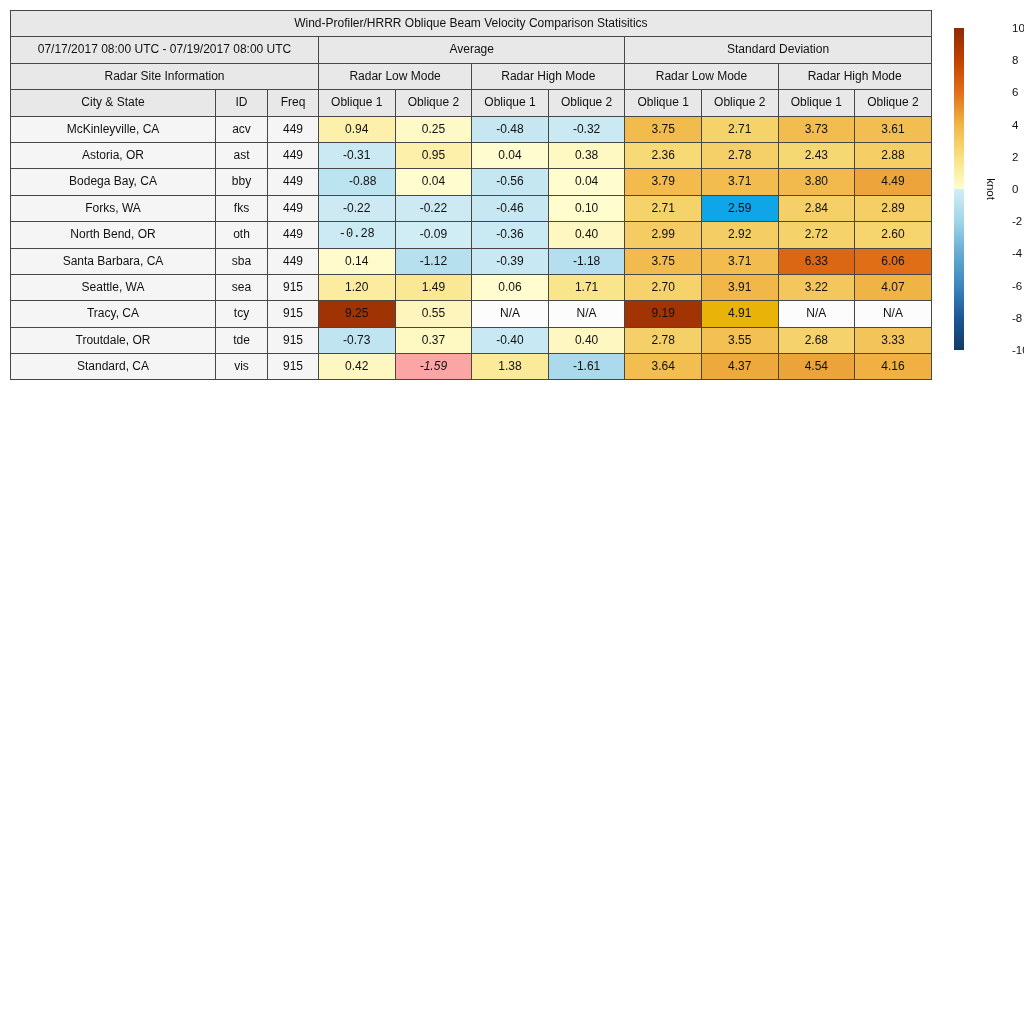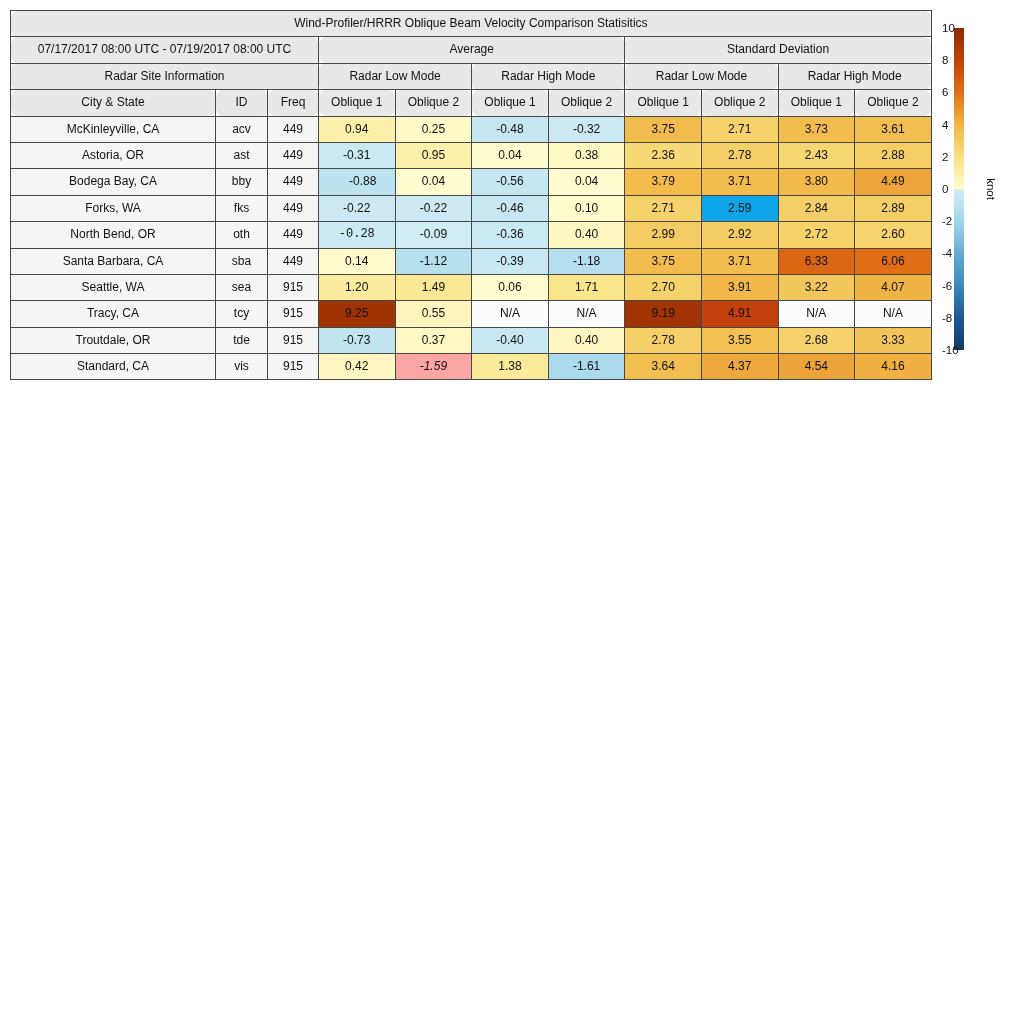--- a/index.html
+++ b/index.html
@@ -20,31 +20,31 @@
     border: 1px solid #474747;
     text-align: center;
     vertical-align: middle;
     padding: 0;
     font-size: 12px;
     line-height: 1.1;
     height: 25.4px;
     overflow: hidden;
     white-space: nowrap;
   }
-  #stats-table td.hdr { background: #e8e8e8; border-radius: 7px; }
+  #stats-table td.hdr { background: #e8e8e8; }
   #stats-table td.rowhead { background: #f5f5f5; }
   #stats-table td.val-na { background: #fcfcfc; }
   .colorbar {
     position: absolute;
     left: 954px; top: 28px;
     width: 10px; height: 322px;
   }
   .cbar-tick {
     position: absolute;
-    left: 942px;
+    left: 1012px;
     font-size: 11.5px;
     line-height: 14px;
     height: 14px;
     text-align: left;
   }
   .cbar-label {
     position: absolute;
     left: 991px; top: 189px;
     font-size: 11.5px;
     transform: translate(-50%, -50%) rotate(90deg);
@@ -192,21 +192,21 @@
       </tr>
       <tr>
         <td class="rowhead">Tracy, CA</td>
         <td class="rowhead">tcy</td>
         <td class="rowhead">915</td>
         <td class="val" style="background: rgb(160, 51, 4);">9.25</td>
         <td class="val" style="background: rgb(253, 245, 187);">0.55</td>
         <td class="val-na" style="background: rgb(252, 252, 252);">N/A</td>
         <td class="val-na" style="background: rgb(252, 252, 252);">N/A</td>
         <td class="val" style="background: rgb(162, 52, 4);">9.19</td>
-        <td class="val" style="background: #c2410c;">4.91</td>
+        <td class="val" style="background: #eab308;">4.91</td>
         <td class="val-na" style="background: rgb(252, 252, 252);">N/A</td>
         <td class="val-na" style="background: rgb(252, 252, 252);">N/A</td>
       </tr>
       <tr>
         <td class="rowhead">Troutdale, OR</td>
         <td class="rowhead">tde</td>
         <td class="rowhead">915</td>
         <td class="val" style="background: rgb(192, 229, 241);">-0.73</td>
         <td class="val" style="background: rgb(254, 248, 195);">0.37</td>
         <td class="val" style="background: rgb(200, 232, 243);">-0.40</td>

